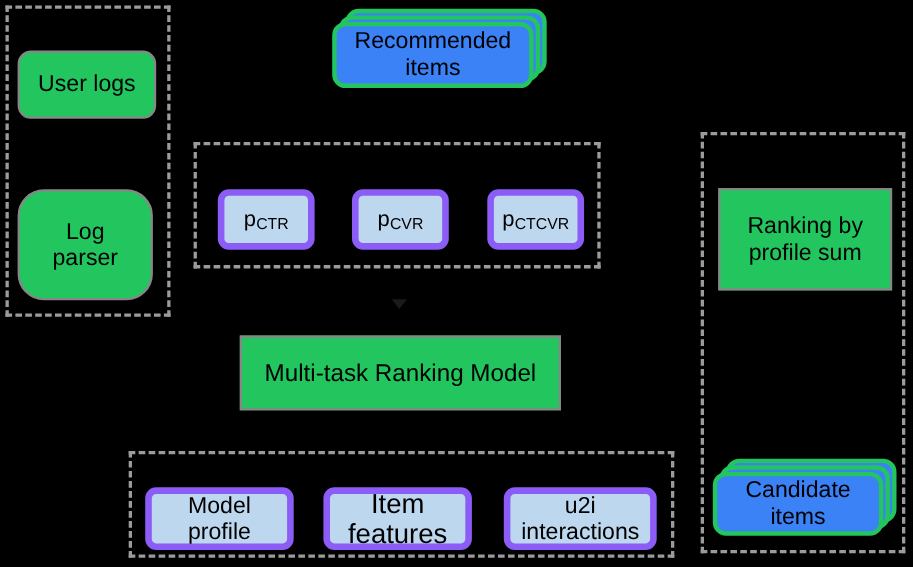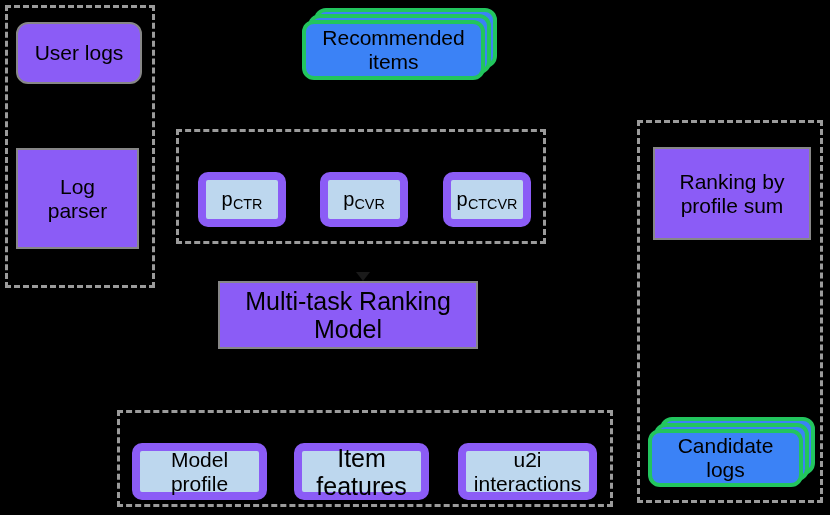--- a/index.html
+++ b/index.html
@@ -32,29 +32,30 @@
     align-items: center;
     justify-content: center;
     text-align: center;
     color: #000000;
     line-height: 1.12;
     white-space: pre-line;
   }
 
   
   .grey-box {
-    background: #8b5cf6;
+    background: #22c55e;
     border: 2px solid #878787;
+    margin-top: 24px;
   }
   .grey-box.rounded { border-radius: 12px; }
 
   
   .blue-box {
     background: #bdd7ee;
-    border: 8px solid #8b5cf6;
+    border: 6px solid #8b5cf6;
     border-radius: 10px;
   }
 
   
   .stack {
     position: absolute;
   }
   .stack .layer {
     position: absolute;
     box-sizing: border-box;
@@ -99,21 +100,21 @@
 </style>
 </head>
 <body>
 
 <div id="canvas">
 
   <div class="group" style="left:5px; top:5px; width:150px; height:283px;"></div>
 
   <div class="node grey-box rounded" style="left:16px; top:22px; width:126px; height:62px; font-size:21px;">User logs</div>
 
-  <div class="node grey-box" style="left:16px; top:148px; width:123px; height:101px; font-size:21px;">Log
+  <div class="node grey-box" style="left:16px; top:148px; width:123px; height:101px; font-size:21px;border-radius:24px;">Log
 parser</div>
 
   <div class="stack" style="left:302px; top:8px; width:195px; height:80px;">
     <div class="layer l3" style="left:12px; top:0px; width:183px; height:60px;"></div>
     <div class="layer l2" style="left:6px; top:6px; width:183px; height:60px;"></div>
     <div class="layer l1" style="left:0px; top:12px; width:183px; height:60px; font-size:21px;">Recommended
 items</div>
   </div>
 
   <div class="group" style="left:176px; top:129px; width:370px; height:115px;"></div>
@@ -125,21 +126,21 @@
   <div class="node blue-box psub" style="left:320px; top:172px; width:88px; height:55px;">
     <span>p<sub>CVR</sub></span>
   </div>
 
   <div class="node blue-box psub" style="left:443px; top:172px; width:88px; height:55px;">
     <span>p<sub>CTCVR</sub></span>
   </div>
 
   <div class="arrowhead" style="left:356px; top:272px;"></div>
 
-  <div class="node grey-box" style="left:218px; top:281px; width:260px; height:68px; font-size:25px;">Multi-task Ranking Model</div>
+  <div class="node grey-box" style="left:218px; top:281px; width:292px; height:68px; font-size:22px;">Multi-task Ranking Model</div>
 
   <div class="group" style="left:117px; top:410px; width:496px; height:97px;"></div>
 
   <div class="node blue-box" style="left:132px; top:443px; width:135px; height:57px; font-size:21px;">Model
 profile</div>
 
   <div class="node blue-box" style="left:294px; top:443px; width:135px; height:57px; font-size:25px;">Item
 features</div>
 
   <div class="node blue-box" style="left:458px; top:443px; width:139px; height:57px; font-size:21px;">u2i
@@ -147,16 +148,16 @@
 
   <div class="group" style="left:637px; top:120px; width:186px; height:383px;"></div>
 
   <div class="node grey-box" style="left:653px; top:147px; width:158px; height:93px; font-size:21px;">Ranking by
 profile sum</div>
 
   <div class="stack" style="left:648px; top:417px; width:170px; height:80px;">
     <div class="layer l3" style="left:12px; top:0px; width:155px; height:58px;"></div>
     <div class="layer l2" style="left:6px; top:6px; width:155px; height:58px;"></div>
     <div class="layer l1" style="left:0px; top:12px; width:155px; height:58px; font-size:21px;">Candidate
-logs</div>
+items</div>
   </div>
 
 </div>
 
 </body></html>

